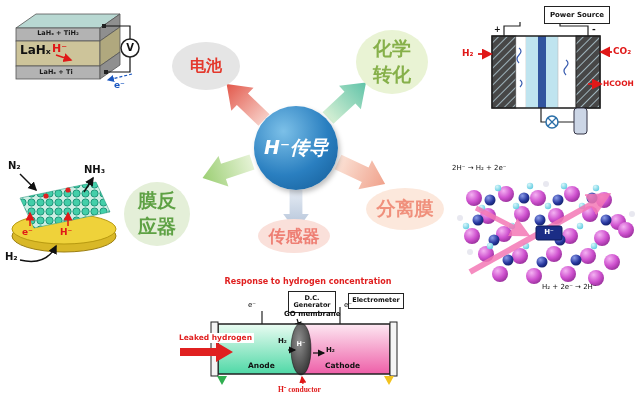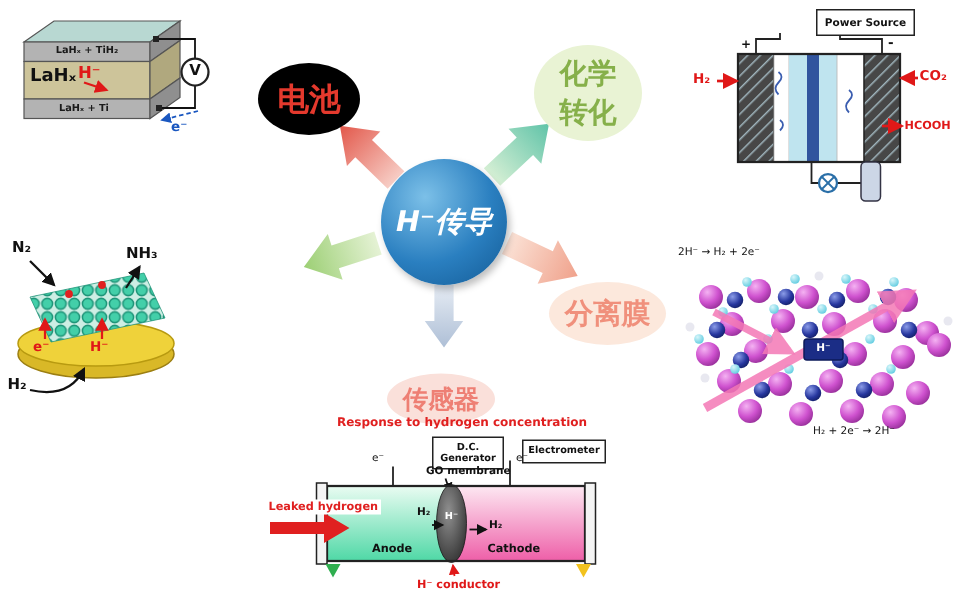--- a/index.html
+++ b/index.html
@@ -11,27 +11,27 @@
   .red{color:#e01818;}
   .blk{color:#111;}
   .cx{transform:translateX(-50%);}
   .hub{position:absolute;left:254px;top:106px;width:84px;height:84px;border-radius:50%;
        background:radial-gradient(circle at 35% 30%, #7cc0e8, #2a7fc0 55%, #135a94);
        display:flex;align-items:center;justify-content:center;color:#fff;font-weight:bold;
        font-size:19px;box-shadow:2px 3px 5px rgba(0,0,0,.25);font-style:italic;}
   .node{position:absolute;display:flex;align-items:center;justify-content:center;
         text-align:center;font-weight:bold;border-radius:50%;}
   .node span{display:block;}
-  .node-battery{left:172px;top:42px;width:68px;height:48px;background:#000000;color:#e4392d;font-size:21px;}
+  .node-battery{left:172px;top:42px;width:68px;height:48px;background:#e5e5e5;color:#e4392d;font-size:16px;}
   .node-chemical{left:356px;top:30px;width:72px;height:64px;background:#e9f3d4;color:#86b04a;font-size:19px;}
   .node-chemical span{width:40px;word-break:break-all;}
   .node-reactor{left:124px;top:182px;width:66px;height:64px;background:#e4efd8;color:#5ea144;font-size:19px;}
   .node-reactor span{width:40px;word-break:break-all;}
   .node-separation{left:366px;top:188px;width:78px;height:42px;background:#fce8dc;color:#f0907c;font-size:19px;}
-  .node-sensor{left:258px;top:249px;width:72px;height:34px;background:#fae0da;color:#ee7f74;font-size:17px;}
+  .node-sensor{left:258px;top:219px;width:72px;height:34px;background:#fae0da;color:#ee7f74;font-size:17px;}
   .obox{position:absolute;background:#fff;border:1px solid #222;display:flex;flex-direction:column;
         align-items:center;justify-content:center;text-align:center;color:#111;line-height:1.15;margin-left:36px;}
 </style>
 </head>
 <body>
 
 <div class="stage">
 
 <svg class="gfx" width="640" height="404" viewBox="0 0 640 404">
   <defs>
@@ -253,20 +253,23 @@
 
 <div class="hub">
   <span>H⁻传导</span>
 </div>
 <div class="node node-battery">
   <span>电池</span>
 </div>
 <div class="node node-chemical">
   <span>化学转化</span>
 </div>
+<div class="node node-reactor">
+  <span>膜反应器</span>
+</div>
 <div class="node node-separation">
   <span>分离膜</span>
 </div>
 <div class="node node-sensor">
   <span>传感器</span>
 </div>
 
 <div class="lbl b cx" style="left:58px;top:30px;font-size:6.5px;color:#1a1a1a;">LaHₓ + TiH₂</div>
 <div class="lbl b blk" style="left:20px;top:44px;font-size:12px;">LaHₓ</div>
 <div class="lbl b red" style="left:52px;top:43px;font-size:11px;">H⁻</div>
@@ -303,15 +306,15 @@
 </div>
 <div class="lbl blk" style="left:248px;top:302px;font-size:7px;">e⁻</div>
 <div class="lbl blk" style="left:344px;top:302px;font-size:7px;">e⁻</div>
 <div class="lbl b blk" style="left:284px;top:311px;font-size:7px;">GO membrane</div>
 <div class="lbl b" style="left:177px;top:333px;font-size:7.5px;color:#e02020;background:#fff;padding:1px 2px;">Leaked hydrogen</div>
 <div class="lbl b blk" style="left:278px;top:338px;font-size:7px;">H₂</div>
 <div class="lbl b blk" style="left:326px;top:347px;font-size:7px;">H₂</div>
 <div class="lbl b cx" style="left:301px;top:341px;font-size:6.5px;color:#fff;">H⁻</div>
 <div class="lbl b blk" style="left:248px;top:362px;font-size:7.5px;">Anode</div>
 <div class="lbl b blk" style="left:325px;top:362px;font-size:7.5px;">Cathode</div>
-<div class="lbl b" style="left:278px;top:386px;font-size:7.5px;color:#e01818;">H⁻ conductor</div>
+<div class="lbl b" style="left:278px;top:386px;font-size:7.5px;color:#e01818;font-family:Liberation Serif, serif;">H⁻ conductor</div>
 
 </div>
 
 </body></html>

